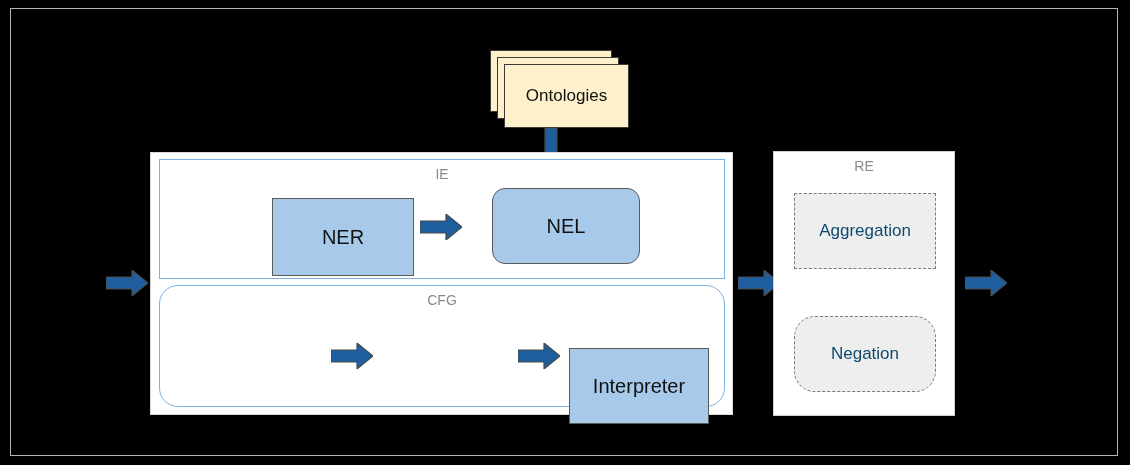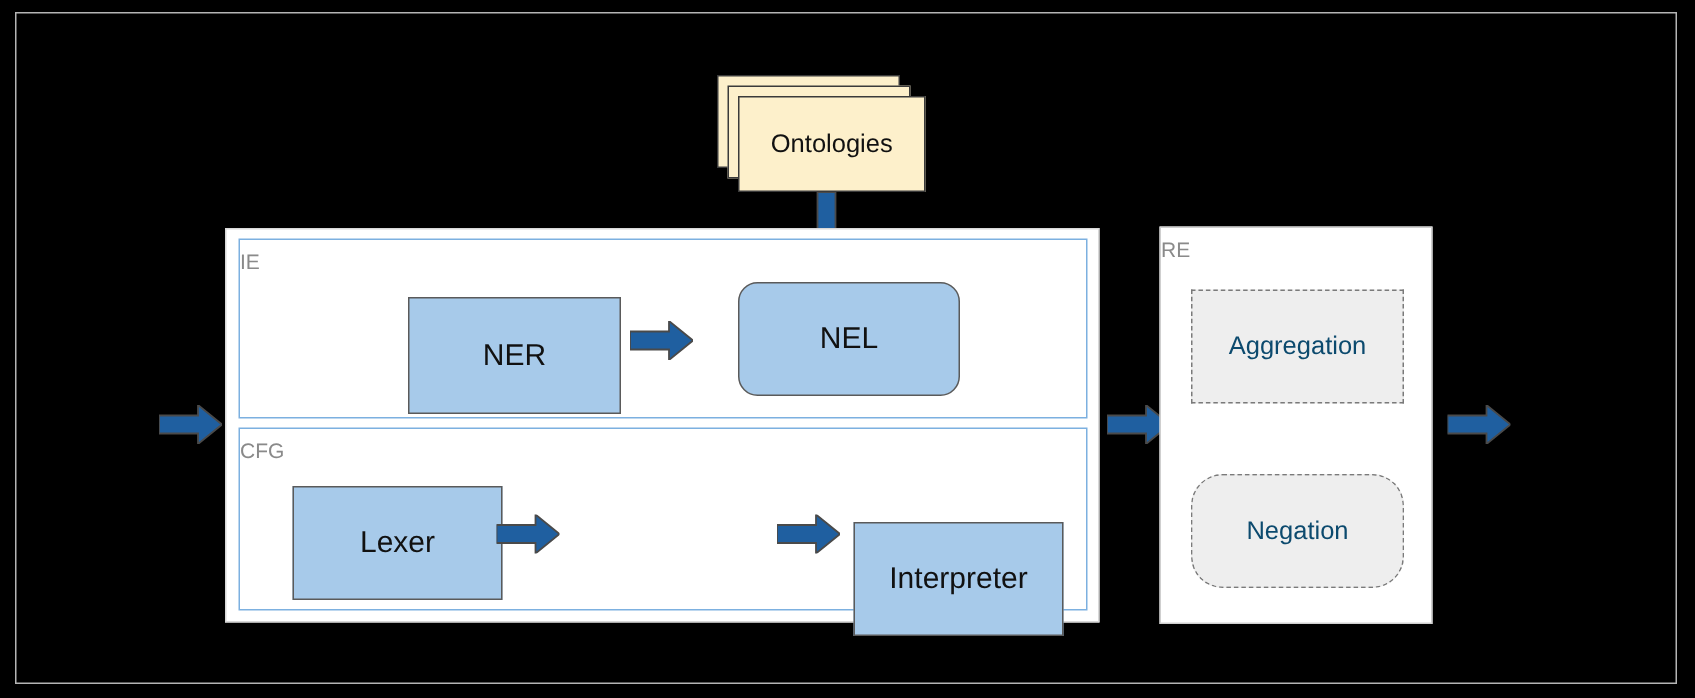--- a/index.html
+++ b/index.html
@@ -34,20 +34,21 @@
     left: 478px;
     top: 50px;
     width: 142px;
     height: 78px;
   }
   .ont-card {
     position: absolute;
     background: #fdf0cb;
     border: 1px solid #3a3a3a;
     box-sizing: border-box;
+    margin-left: 12px;
   }
   .ont-card.c1 { left: 0px;  top: 0px;  width: 122px; height: 62px; }
   .ont-card.c2 { left: 7px;  top: 7px;  width: 122px; height: 62px; }
   .ont-card.c3 {
     left: 14px; top: 14px; width: 125px; height: 64px;
     display: flex; align-items: center; justify-content: center;
   }
   #ontologies-label {
     font-size: 17px;
     color: #111111;
@@ -74,26 +75,27 @@
     border: 1px solid #d8d8d8;
     box-sizing: border-box;
   }
   .subpanel {
     position: absolute;
     border: 1px solid #7cb0e0;
     background: #ffffff;
     box-sizing: border-box;
   }
   #ie-panel  { left: 8px;  top: 6px;   width: 566px; height: 120px; }
-  #cfg-panel { left: 8px;  top: 132px; width: 566px; height: 122px; }
+  #cfg-panel { left: 8px;  top: 132px; width: 566px; height: 122px; border-radius: 19px; }
   .panel-title {
     position: absolute;
     top: 6px;
     left: 0;
     width: 100%;
+    text-align: center;
     font-size: 14px;
     color: #8a8a8a;
   }
 
   
   .blue-box {
     position: absolute;
     background: #a7caea;
     border: 1px solid #5a5a5a;
     box-sizing: border-box;
@@ -181,23 +183,20 @@
       <div id="box-ner" class="blue-box">
         <span>NER</span>
       </div>
       <div id="box-nel" class="blue-box">
         <span>NEL</span>
       </div>
     </div>
 
     <div id="cfg-panel" class="subpanel">
       <div class="panel-title">CFG</div>
-      <div id="box-lexer" class="blue-box">
-        <span>Lexer</span>
-      </div>
       <div id="box-interpreter" class="blue-box">
         <span>Interpreter</span>
       </div>
     </div>
   </div>
 
   <svg id="arrow-ner-nel" class="mini-arrow" viewBox="0 0 42 26" xmlns="http://www.w3.org/2000/svg">
     <polygon points="0,7 26,7 26,0 42,13 26,26 26,19 0,19" fill="#1f5fa0" stroke="#4a4a4a" stroke-width="1.2"></polygon>
   </svg>
 

